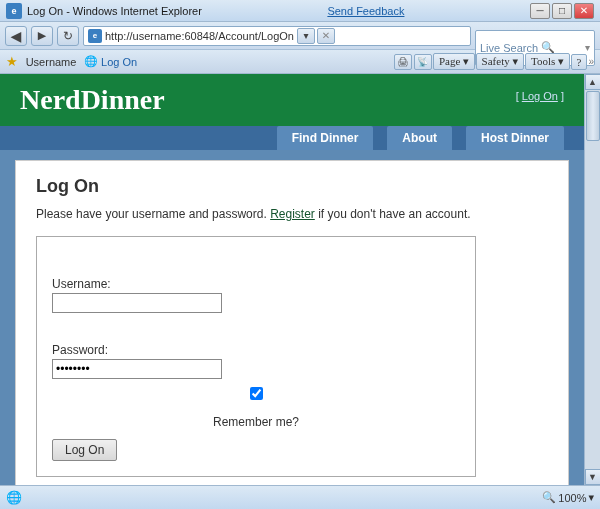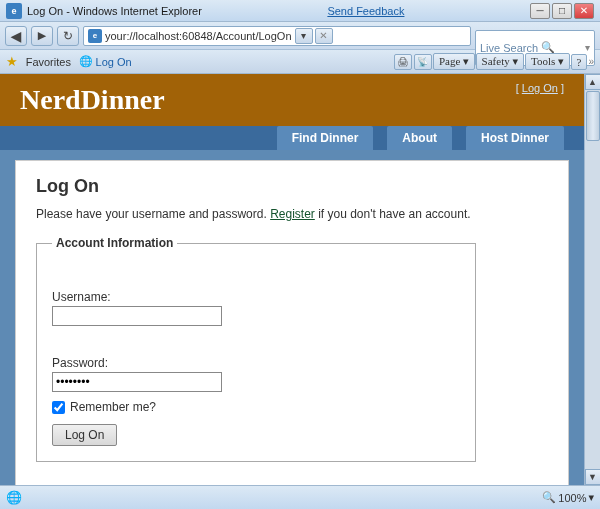--- a/index.html
+++ b/index.html
@@ -144,33 +144,33 @@
       background: #5e8ab4;
     }
     .page-area {
       flex: 1;
       background: #5e8ab4;
       overflow: hidden;
     }
 
     
     .site-header {
-      background: #a16207;
+      background: #15803d;
       padding: 10px 20px;
       position: relative;
     }
     .site-title {
       font-size: 28px;
       font-weight: bold;
       color: white;
       font-family: Georgia, serif;
     }
     .header-login {
       position: absolute;
-      top: 8px;
+      top: 16px;
       right: 20px;
       font-size: 11px;
       color: #cce0f5;
     }
     .header-login a { color: #cce0f5; }
 
     
     .nav-tabs {
       background: #3a6a9c;
       display: flex;
@@ -237,24 +237,25 @@
     .field-input {
       width: 170px;
       height: 20px;
       border: 1px solid #888;
       background: white;
       font-size: 12px;
       padding: 1px 3px;
       display: block;
     }
     .remember-me {
-      display: flex; align-items: center; gap: 5px;
+      display: flex; align-items: center; gap: 15px;
       font-size: 12px;
       color: #333;
       margin-bottom: 10px;
+      flex-direction: column;
     }
     .log-on-btn {
       background: linear-gradient(to bottom, #f0f0f0, #d8d8d8);
       border: 1px solid #888;
       padding: 3px 12px;
       font-size: 12px;
       cursor: pointer;
       border-radius: 2px;
       color: #333;
     }
@@ -325,36 +326,36 @@
     <div class="title-btn close">✕</div>
   </div>
 </div>
 
 <div class="address-bar-area">
   <div class="nav-btn back">◀</div>
   <div class="nav-btn" style="font-size:11px;">▶</div>
   <div class="nav-btn">↻</div>
   <div class="address-box">
     <span class="address-icon">e</span>
-    <span>your://localhost:60848/Account/LogOn</span>
+    <span>http://username:60848/Account/LogOn</span>
     <div style="margin-left:3px; display:flex; gap:2px;">
       <div style="width:18px;height:16px;background:linear-gradient(to bottom,#e8f0f8,#c8d8ea);border:1px solid #8aaac8;border-radius:2px;display:flex;align-items:center;justify-content:center;font-size:10px;color:#444;cursor:pointer;">▾</div>
       <div style="width:18px;height:16px;background:linear-gradient(to bottom,#e8f0f8,#c8d8ea);border:1px solid #8aaac8;border-radius:2px;display:flex;align-items:center;justify-content:center;font-size:10px;color:#888;cursor:pointer;">✕</div>
     </div>
   </div>
   <div class="live-search-box">
     <span class="live-search-label">Live Search</span>
     <span class="search-glass">🔍</span>
     <span style="margin-left:auto;font-size:10px;color:#888;cursor:pointer;">▾</span>
   </div>
 </div>
 
 <div class="favorites-bar">
   <span class="fav-star">★</span>
-  <span class="favorites-label">Favorites</span>
+  <span class="favorites-label">Username</span>
   <div class="fav-item">
     <span style="font-size:11px;">🌐</span>
     <span>Log On</span>
   </div>
   <div class="toolbar-right">
     <div style="display:flex;gap:2px;align-items:center;">
       <span style="width:18px;height:16px;background:linear-gradient(to bottom,#e8f0f8,#c8d8ea);border:1px solid #8aaac8;border-radius:2px;display:flex;align-items:center;justify-content:center;font-size:9px;color:#444;">🖨</span>
       <span style="width:18px;height:16px;background:linear-gradient(to bottom,#e8f0f8,#c8d8ea);border:1px solid #8aaac8;border-radius:2px;display:flex;align-items:center;justify-content:center;font-size:9px;color:#444;">📡</span>
     </div>
     <div class="toolbar-btn">Page ▾</div>
@@ -381,21 +382,20 @@
       <div class="nav-tab">Host Dinner</div>
     </div>
 
     <div class="content-area">
       <div class="white-box">
         <div class="page-heading">Log On</div>
         <div class="register-text">
           <span>Please have your username and password. </span><a href="#" class="register-link">Register</a><span> if you don't have an account.</span>
         </div>
         <fieldset class="fieldset">
-          <legend class="legend">Account Information</legend>
           <div class="field-group">
             <label class="field-label">Username:</label>
             <input type="text" class="field-input" value="" style="">
           </div>
           <div class="field-group">
             <label class="field-label">Password:</label>
             <input type="password" class="field-input" value="password" style="">
           </div>
           <div class="remember-me">
             <input type="checkbox" checked="" style="">

